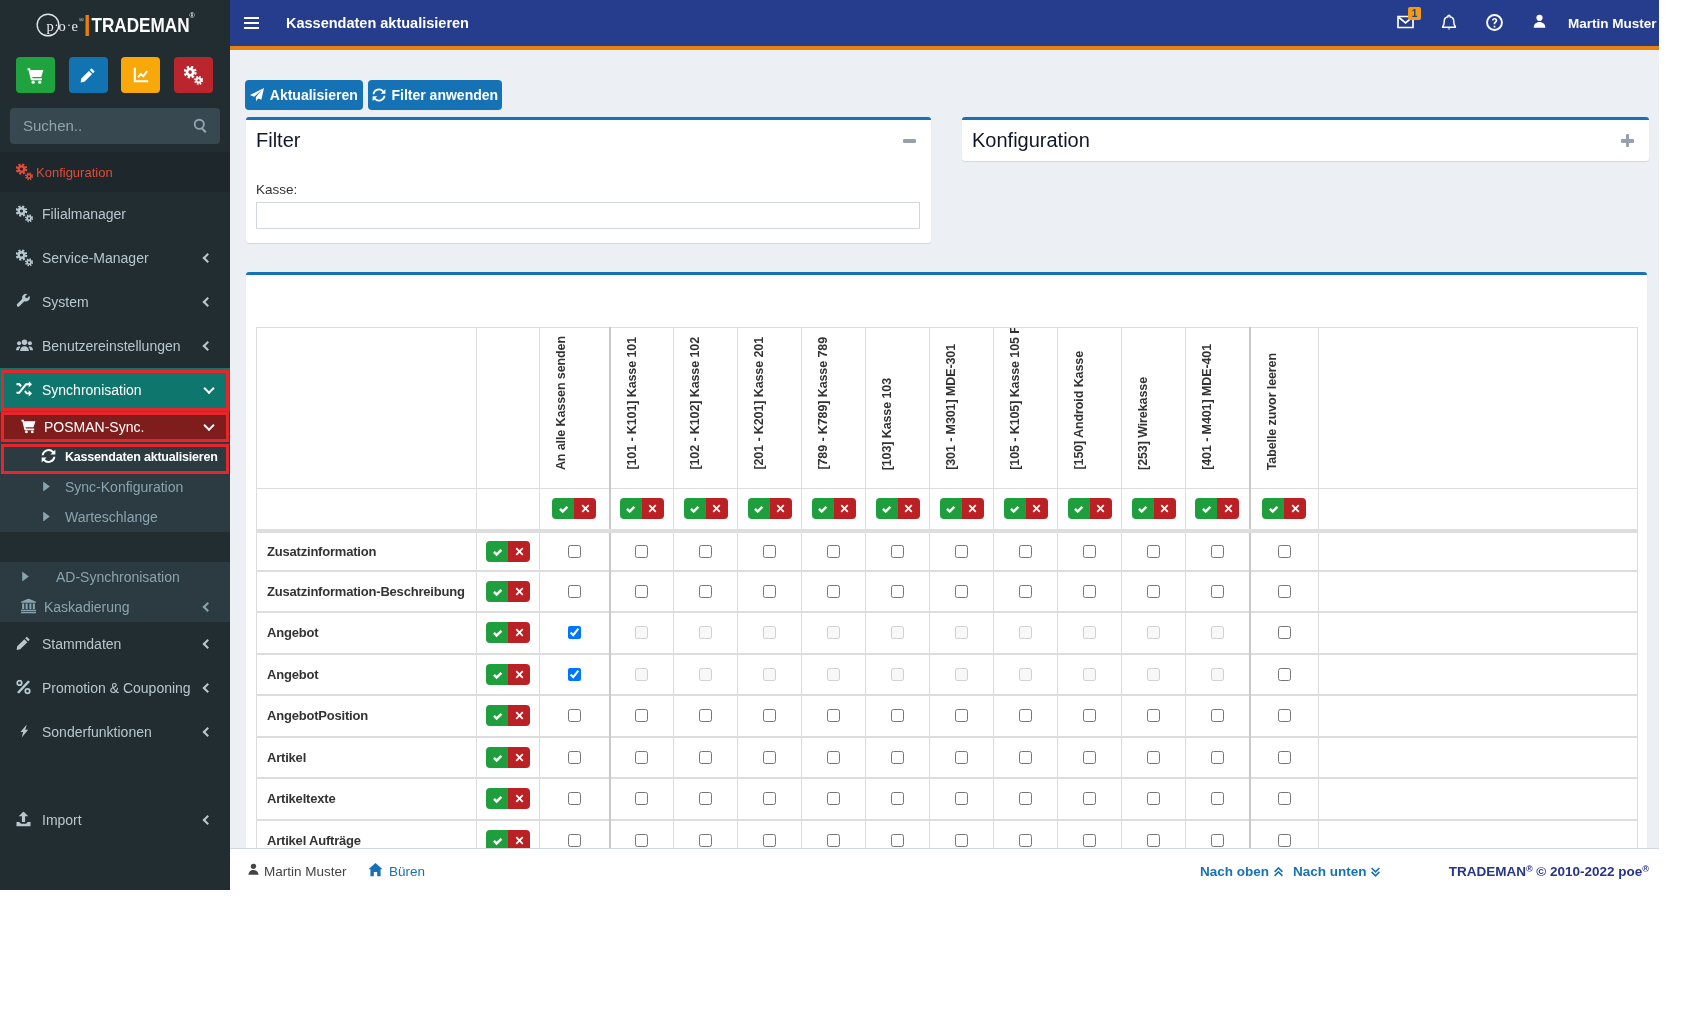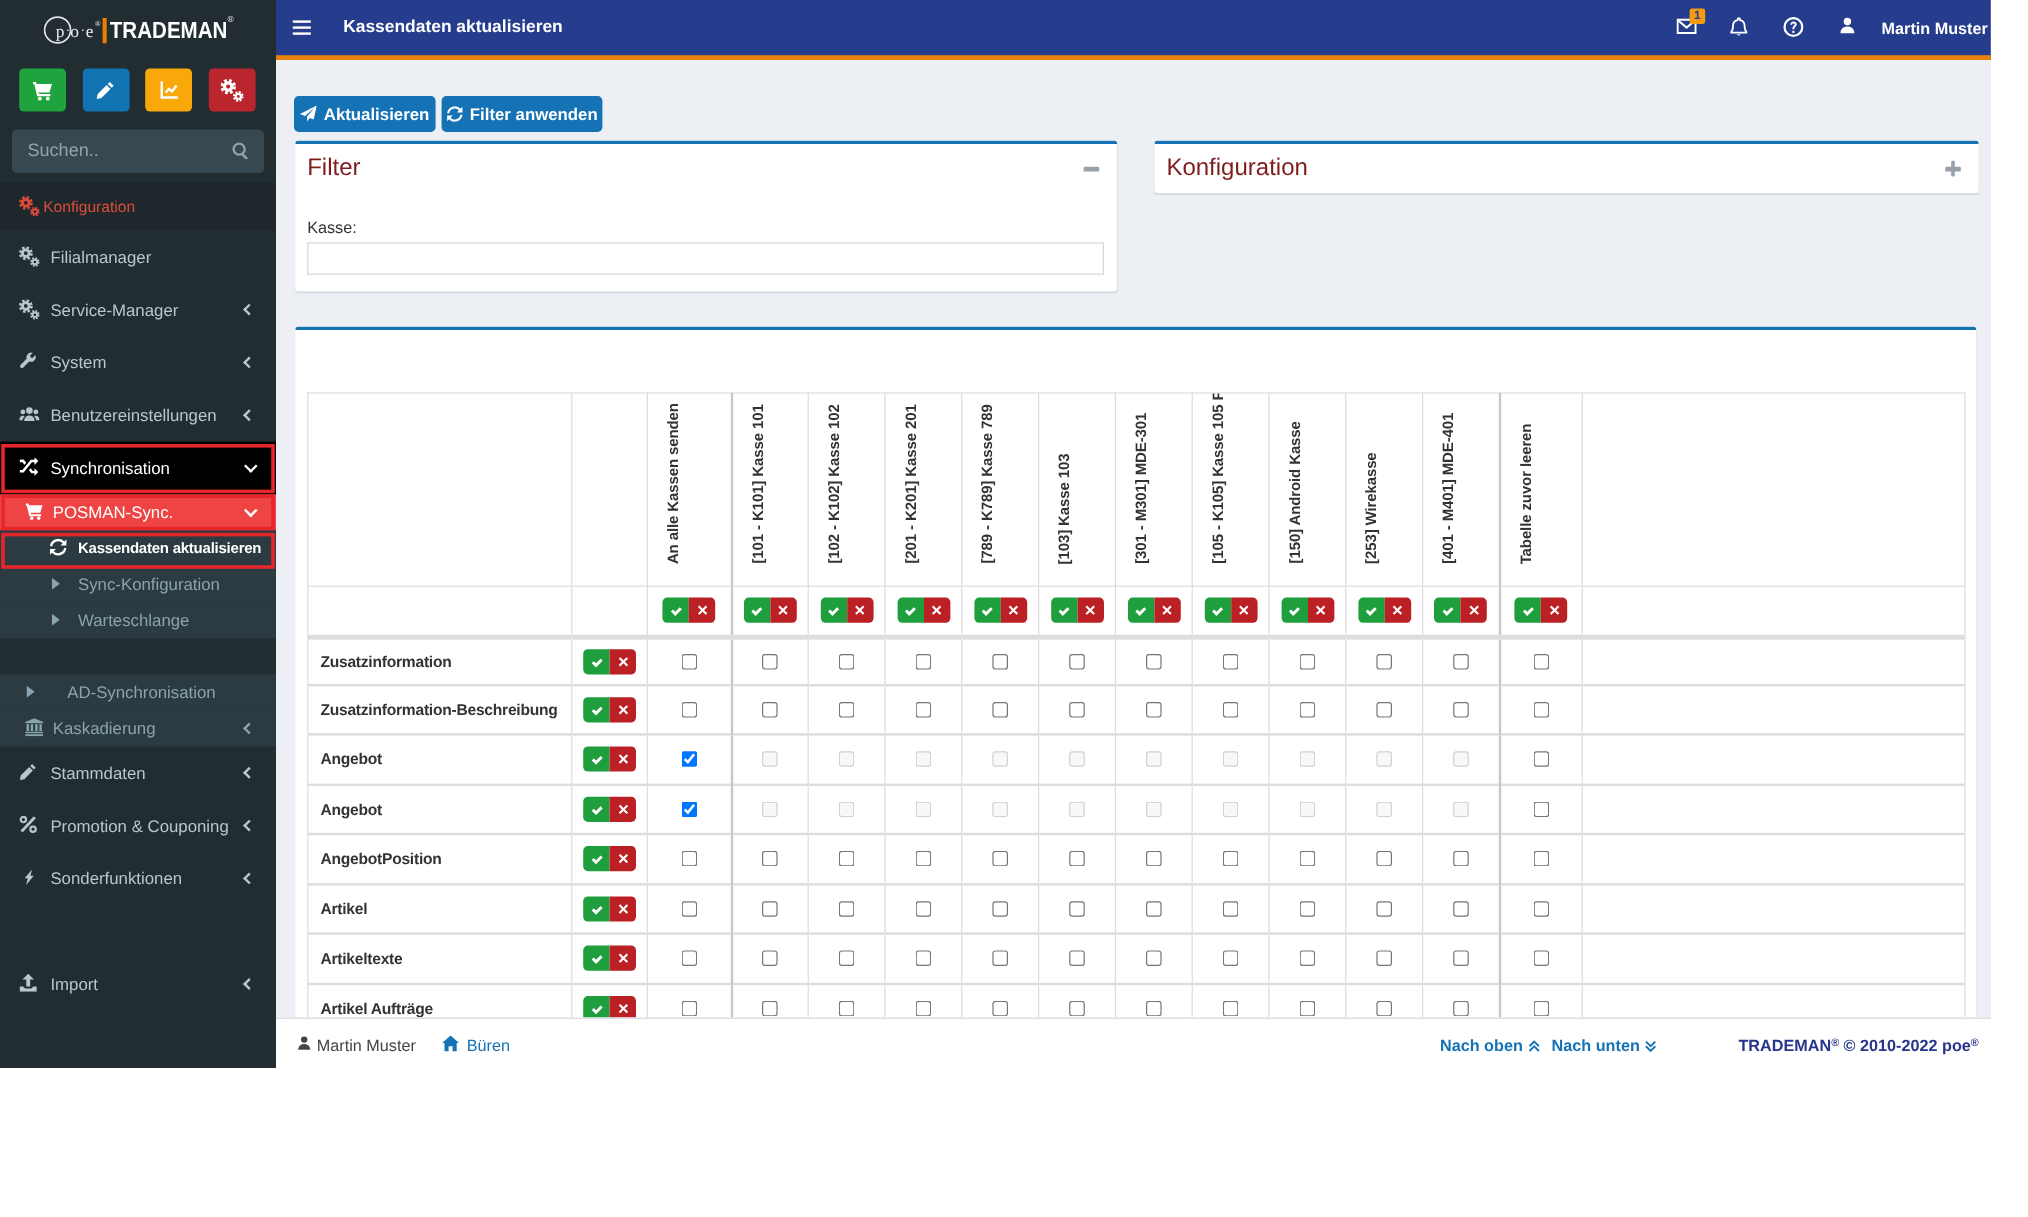--- a/index.html
+++ b/index.html
@@ -23,21 +23,21 @@
 #hamb { position:absolute; left:14px; top:17px; }
 #ntitle { position:absolute; left:56px; top:15px; color:#fff; font-weight:bold; font-size:14.5px; }
 .nico { position:absolute; top:14px; color:#fff; }
 #nuser { position:absolute; left:1338px; top:16px; color:#fff; font-weight:bold; font-size:13.5px; }
 #badge { position:absolute; left:1178px; top:7px; min-width:13px; height:13px; background:#f39c12; color:#263c8c; border-radius:2px; font-size:10px; font-weight:bold; text-align:center; line-height:13px; padding:0 2px; }
 
 #content { position:absolute; left:230px; top:50px; width:1429px; height:798px; background:#ecf0f5; overflow:hidden; }
 .bbtn { position:absolute; top:30px; height:30px; background:#1572b5; border-radius:4px; color:#fff; font-weight:bold; font-size:14px; display:flex; align-items:center; justify-content:center; gap:6px; }
 .panel { position:absolute; background:#fff; border-top:3px solid #1572b5; border-radius:3px; box-shadow:0 1px 1px rgba(0,0,0,0.1); }
 .phead { position:relative; height:43px; }
-.ptitle { position:absolute; left:10px; top:9px; font-size:20px; color:#7f1d1d; }
+.ptitle { position:absolute; left:10px; top:9px; font-size:20px; color:#0f172a; }
 .lblb { font-weight:normal; font-size:13.5px; color:#333; }
 .pminus { position:absolute; right:15px; top:19px; width:13px; height:3.6px; background:#97a0ab; border-radius:1px; }
 .pplush { position:absolute; right:15px; top:19px; width:13px; height:3.6px; background:#97a0ab; border-radius:1px; }
 .pplusv { position:absolute; right:19.7px; top:14.3px; width:3.6px; height:13px; background:#97a0ab; border-radius:1px; }
 #kasse { position:absolute; left:10px; top:82px; width:664px; height:27px; border:1px solid #d2d6de; border-radius:0; outline:none; }
 #tbl { table-layout:fixed; border-collapse:collapse; width:1382px; }
 #tbl th, #tbl td { border:1px solid #ddd; padding:0; background:#fff; }
 #tbl .bR2 { border-right:2px solid #c8c8c8; }
 #tbl .bL2 { border-left:2px solid #c8c8c8; }
 #tbl thead .hr1 th { height:160px; vertical-align:bottom; }
@@ -911,28 +911,28 @@
         <span class="lbl">System</span>
         <span class="chL"></span>
       </div>
 <div class="mi" style="top:324px;height:44px">
         <span class="ico"><svg width="17" height="17" viewBox="0 0 16 16" fill="#b8c7ce">
             <use href="#i-users"></use>
           </svg></span>
         <span class="lbl">Benutzereinstellungen</span>
         <span class="chL"></span>
       </div>
-<div class="mi" style="top:368px;height:44px;background:#000000;color:#fff">
+<div class="mi" style="top:368px;height:44px;background:#0f766e;color:#fff">
         <span class="ico"><svg width="16" height="16" viewBox="0 0 16 16" fill="#fff">
             <use href="#i-shuffle"></use>
           </svg></span>
         <span class="lbl">Synchronisation</span>
         <span class="chD"></span>
       </div>
-<div class="mi" style="top:412px;height:30px;background:#ef4444;color:#fff">
+<div class="mi" style="top:412px;height:30px;background:#7f1d1d;color:#fff">
         <span class="ico" style="left:21px"><svg width="15" height="15" viewBox="0 0 16 16" fill="#fff">
             <use href="#i-cart"></use>
           </svg></span>
         <span class="lbl" style="left:44px">POSMAN-Sync.</span>
         <span class="chD"></span>
       </div>
 <div class="mi" style="top:442px;height:30px;background:#2c3b41;color:#fff;font-weight:bold;font-size:12.5px;letter-spacing:-0.2px">
         <span class="ico" style="left:41px"><svg width="15" height="15" viewBox="0 0 16 16" fill="#fff">
             <use href="#i-refresh"></use>
           </svg></span>

